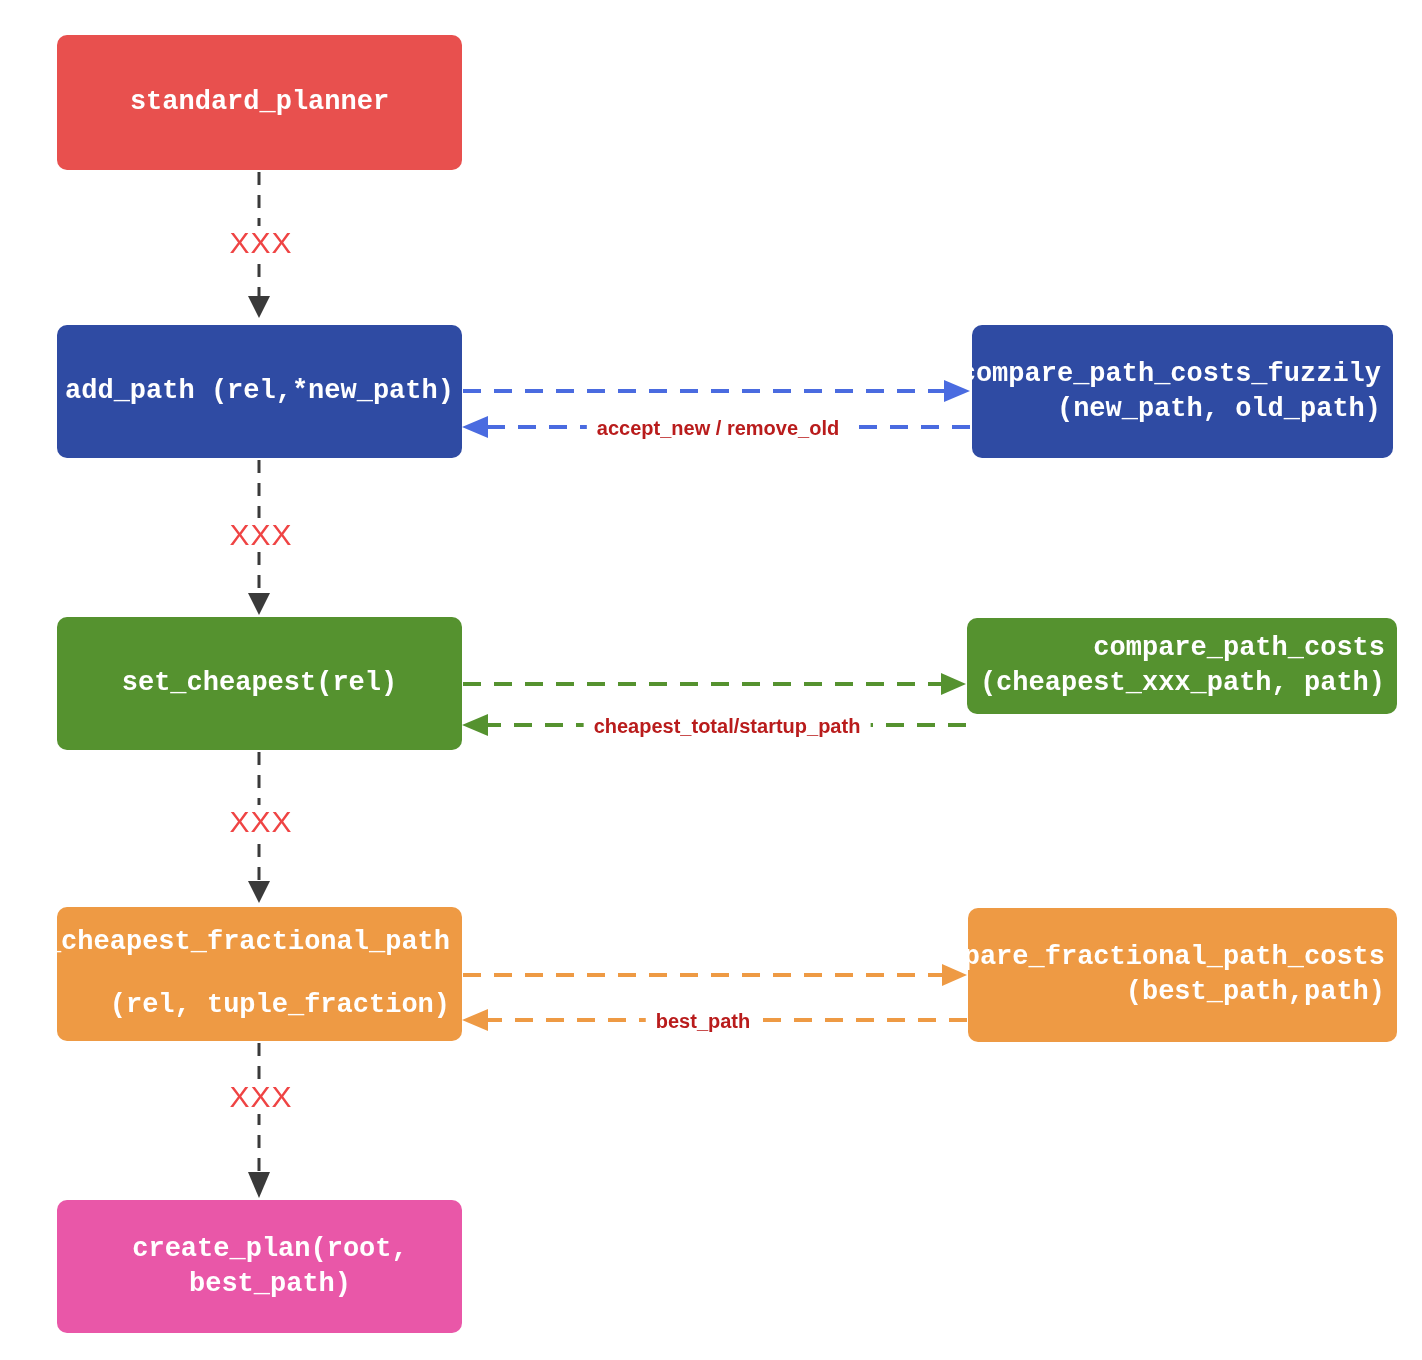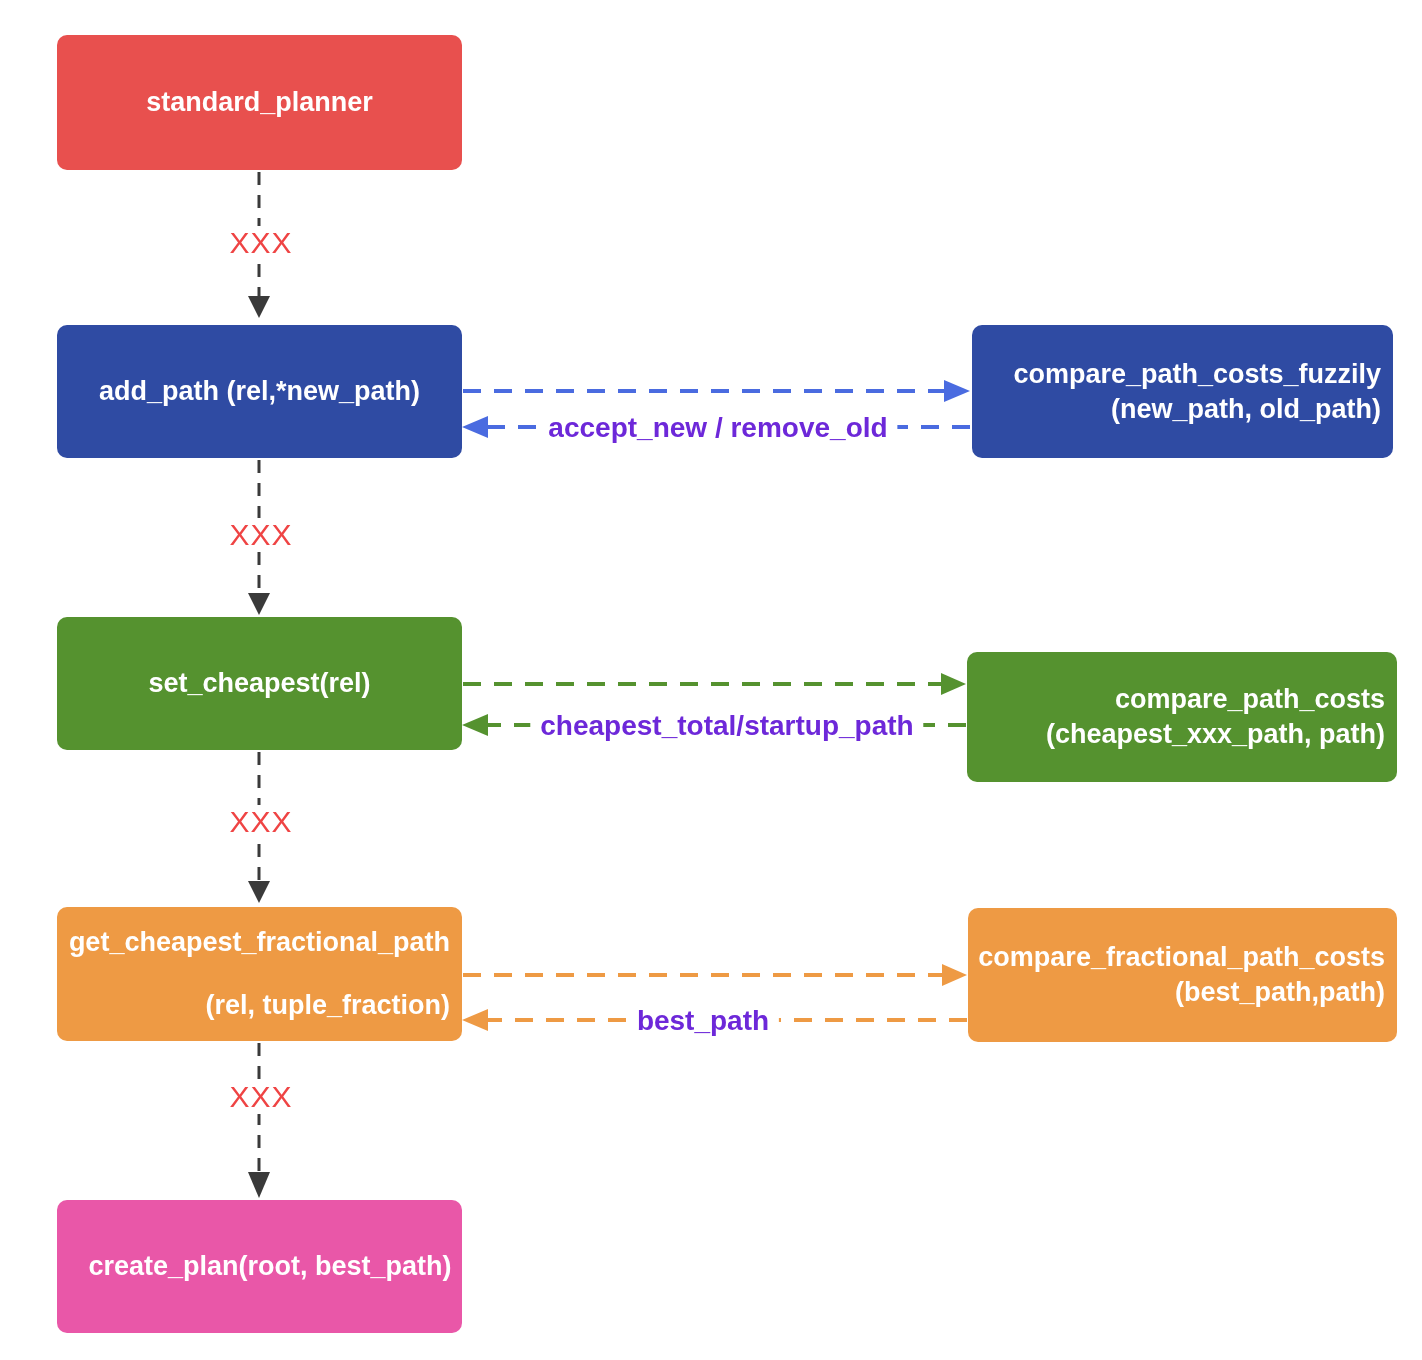--- a/index.html
+++ b/index.html
@@ -15,20 +15,21 @@
     position:absolute;
     border-radius:10px;
     color:#ffffff;
     font-size:27px;
     font-weight:600;
     display:flex;
     flex-direction:column;
     justify-content:center;
     box-sizing:border-box;
     line-height:35px;
+    font-family:Liberation Mono, monospace;
   }
   .node.center{align-items:center;text-align:center;}
   .node.left{align-items:flex-end;text-align:left;padding-left:12px;padding-right:12px;}
   .red{background:#E8504E;}
   .blue{background:#2F4BA3;}
   .green{background:#55922F;}
   .orange{background:#EE9A44;}
   .pink{background:#E957A8;padding-left:21px;}
   .edge-label{
     position:absolute;
@@ -37,22 +38,22 @@
     padding:0 10px;
     white-space:nowrap;
   }
   .step-label{
     color:#ef4444;
     font-size:30px;
     font-weight:400;
     letter-spacing:1px;
   }
   .return-label{
-    color:#6d28d9;
-    font-size:28px;
+    color:#b91c1c;
+    font-size:20px;
     font-weight:600;
   }
 </style>
 </head>
 <body>
 
 <div id="canvas">
 
   <svg class="edges">
 
@@ -111,21 +112,21 @@
 
   <div class="node left blue" style="left:972px;top:325px;width:421px;height:133px;">
     <span>compare_path_costs_fuzzily</span>
     <span>(new_path, old_path)</span>
   </div>
 
   <div class="node center green" style="left:57px;top:617px;width:405px;height:133px;text-align:center;">
     <span>set_cheapest(rel)</span>
   </div>
 
-  <div class="node left green" style="left:967px;top:618px;width:430px;height:130px;margin-top:34px;">
+  <div class="node left green" style="left:967px;top:618px;width:430px;height:96px;">
     <span>compare_path_costs</span>
     <span>(cheapest_xxx_path, path)</span>
   </div>
 
   <div class="node left orange" style="left:57px;top:907px;width:405px;height:134px;gap:28px;">
     <span>get_cheapest_fractional_path</span>
     <span>(rel, tuple_fraction)</span>
   </div>
 
   <div class="node left orange" style="left:968px;top:908px;width:429px;height:134px;">

